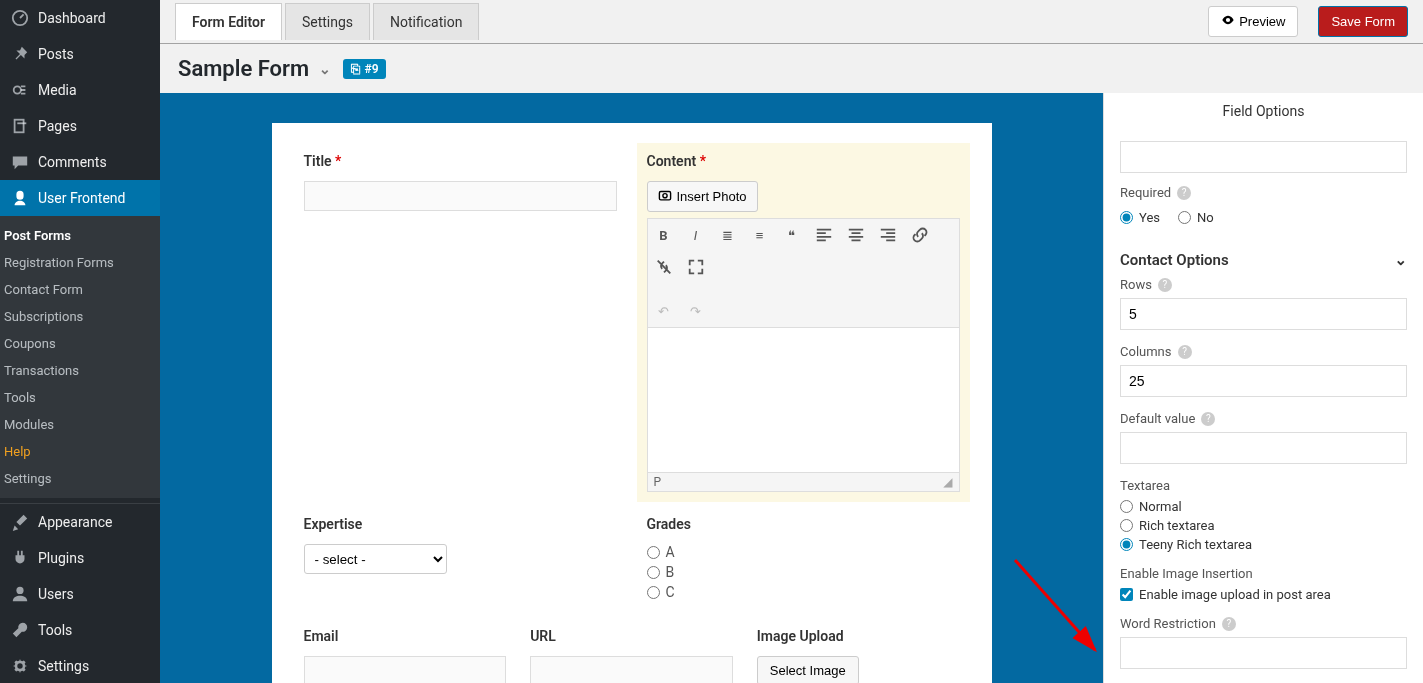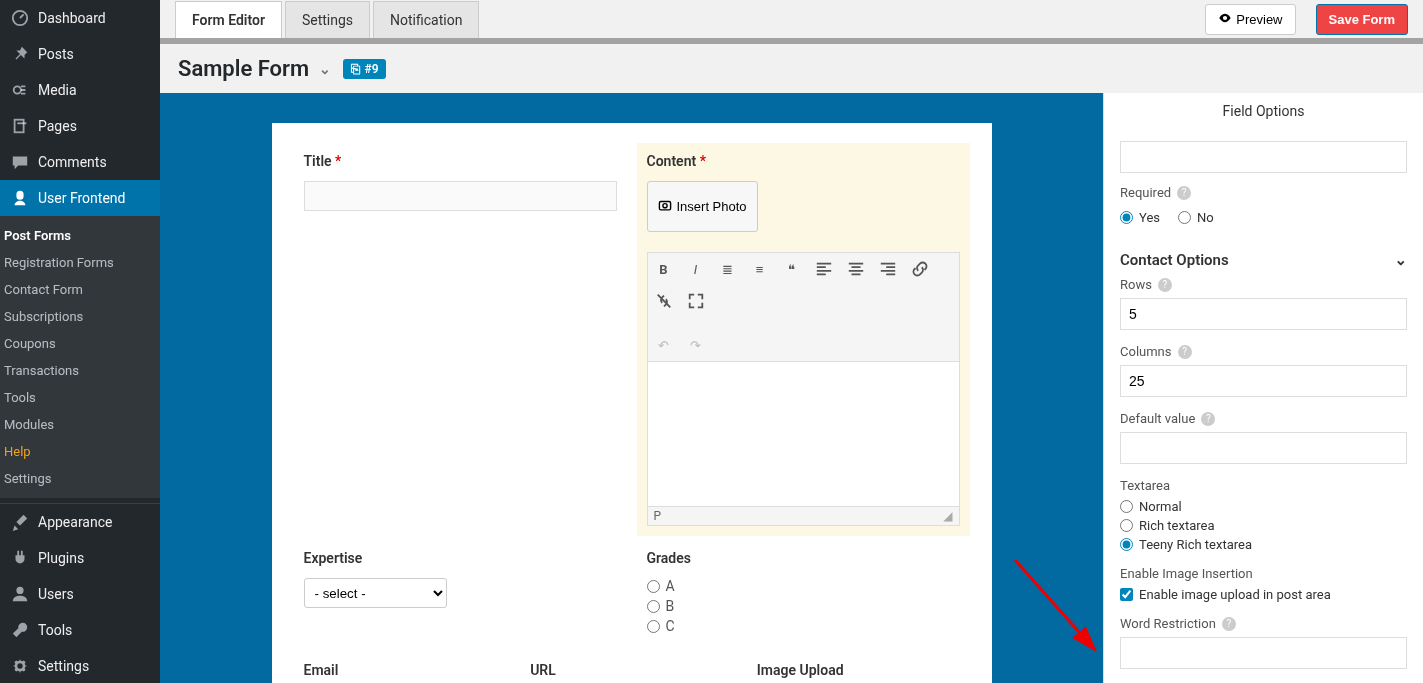--- a/index.html
+++ b/index.html
@@ -14,47 +14,47 @@
   .side-icon { width: 20px; height: 20px; margin-right: 8px; display: inline-flex; align-items: center; justify-content: center; color: rgba(240,245,250,.6); }
   .side-item.active .side-icon { color: #fff; }
   .submenu { background: #32373c; padding: 6px 0; }
   .sub-item { padding: 6px 4px; font-size: 13px; color: rgba(240,245,250,.7); cursor: pointer; }
   .sub-item.current { color: #fff; font-weight: 600; }
   .sub-item.help { color: #f0a020; }
   .side-sep { border-top: 1px solid #3a3f44; margin: 5px 0 0 0; }
   
   
   .main { flex: 1; display: flex; flex-direction: column; background: #f1f1f1; }
-  .topbar { background: #f1f1f1; border-bottom: 6px solid #a3a3a3; display: flex; align-items: center; padding: 0 15px; height: 44px; }
+  .topbar { background: #f1f1f1; border-bottom: 1px solid #a3a3a3; display: flex; align-items: center; padding: 0 15px; height: 44px; }
   .tabs { display: flex; }
   .tab { padding: 10px 16px; background: #e5e5e5; border: 1px solid #ccc; border-bottom: none; margin-right: 3px; font-size: 14px; cursor: pointer; }
   .tab.active { background: #fff; font-weight: 600; }
   .top-actions { margin-left: auto; display: flex; gap: 20px; padding-left: 16px; }
   .btn { padding: 6px 12px; border: 1px solid #ccc; background: #fff; border-radius: 3px; cursor: pointer; font-size: 13px; display: inline-flex; align-items: center; gap: 4px; }
-  .btn.primary { background: #ef4444; border-color: #0073aa; color: #fff; font-weight: 700; }
+  .btn.primary { background: #b91c1c; border-color: #0073aa; color: #fff; font-weight: 400; }
   
   .titlebar { display: flex; align-items: center; padding: 12px 18px; }
   .titlebar h1 { font-size: 22px; font-weight: 600; color: #23282d; display: flex; align-items: center; gap: 10px; }
   .chev-down { font-size: 14px; color: #777; }
   .badge { background: #0085ba; color: #fff; padding: 3px 8px; border-radius: 3px; font-size: 12px; font-weight: 600; display: inline-flex; align-items: center; gap: 4px; margin-left: 12px; }
   
   .workspace { flex: 1; display: flex; overflow: hidden; }
   .canvas-wrap { flex: 1; background: #0369a1; padding: 30px 50px; overflow: auto; }
   .form-canvas { background: #fff; padding: 30px 32px; max-width: 720px; margin: 0 auto; display: grid; grid-template-columns: 1fr 1fr; gap: 24px 30px; }
   .field { }
   .field.selected { background: #fcf8e3; padding: 10px; margin: -10px; }
   .flabel { font-weight: 600; font-size: 14px; display: block; margin-bottom: 12px; }
   .req { color: #d00; }
   .tinput { width: 100%; height: 30px; border: 1px solid #ddd; background: #fafafa; padding: 4px 8px; }
   .sel { width: 46%; height: 30px; border: 1px solid #ccc; border-radius: 3px; padding: 3px 6px; background: #fff; }
   .radio-list label { display: flex; align-items: center; gap: 6px; margin: 4px 0; font-size: 14px; color: #555; }
   .upload-btn { border: 1px solid #ccc; border-radius: 3px; padding: 6px 12px; background: #f7f7f7; cursor: pointer; font-size: 13px; }
   
   .rich-editor { }
-  .insert-photo { border: 1px solid #ccc; background: #f7f7f7; padding: 16px 10px; border-radius: 3px; font-size: 13px; display: inline-flex; align-items: center; gap: 5px; margin-bottom: 20px; cursor: pointer; }
+  .insert-photo { border: 1px solid #ccc; background: #f7f7f7; padding: 6px 10px; border-radius: 3px; font-size: 13px; display: inline-flex; align-items: center; gap: 5px; margin-bottom: 6px; cursor: pointer; }
   .rtoolbar { background: #f5f5f5; border: 1px solid #ddd; padding: 6px; display: flex; flex-wrap: wrap; gap: 12px; }
   .rtoolbar .ti { width: 20px; height: 20px; display: inline-flex; align-items: center; justify-content: center; color: #555; }
   .rbody { border: 1px solid #ddd; border-top: none; height: 145px; background: #fff; }
   .rstatus { border: 1px solid #ddd; border-top: none; background: #f5f5f5; padding: 2px 6px; font-size: 12px; color: #666; display: flex; justify-content: space-between; align-items: center; }
   
   
   .rpanel { width: 320px; background: #fff; border-left: 1px solid #ddd; display: flex; flex-direction: column; }
   .rtabs { display: flex; }
   .rtab { flex: 1; text-align: center; padding: 10px; background: #f5f5f5; border-bottom: 1px solid #ddd; cursor: pointer; font-size: 14px; }
   .rtab.active { background: #fff; border-bottom: none; font-weight: 400; }

